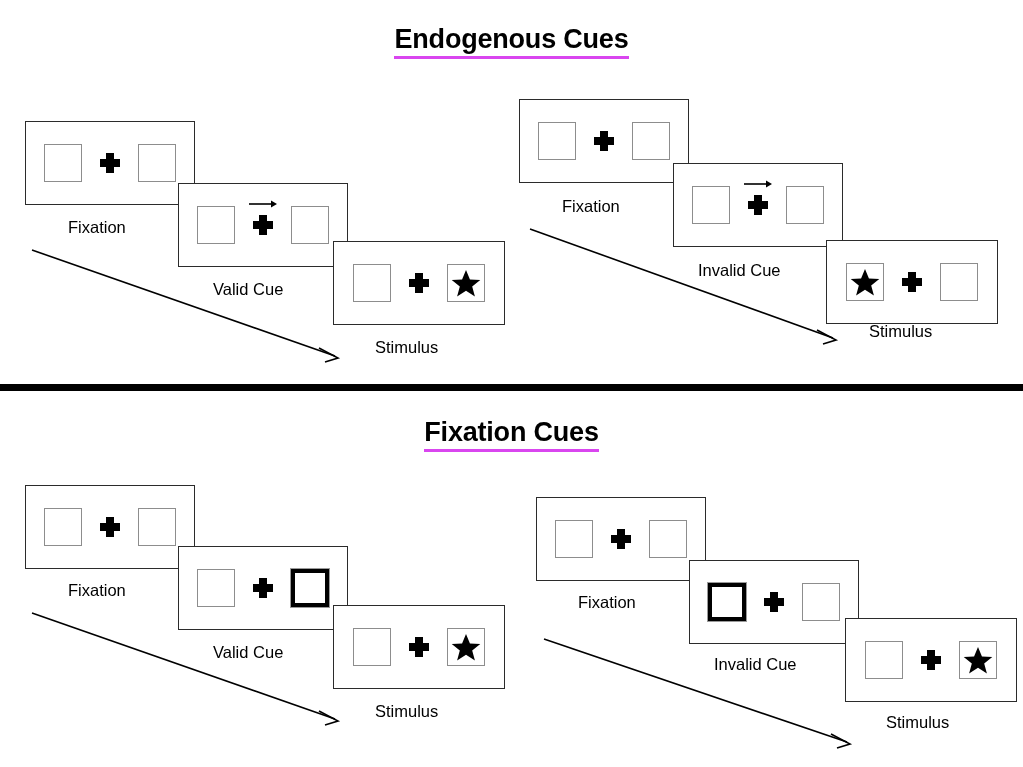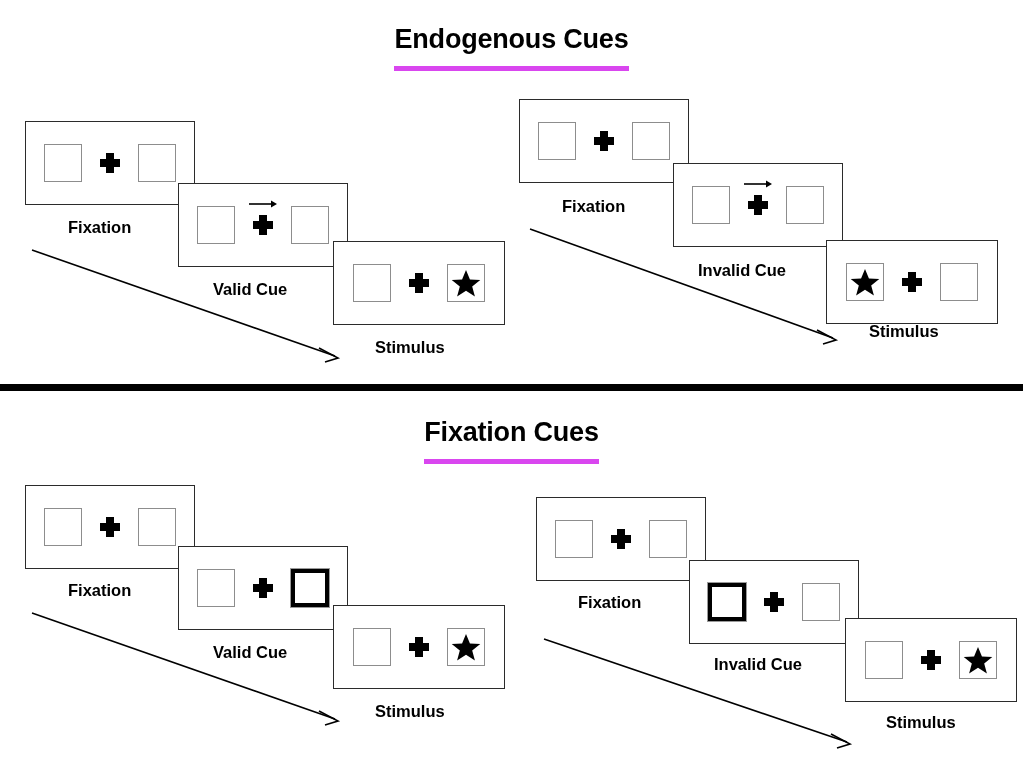--- a/index.html
+++ b/index.html
@@ -19,22 +19,22 @@
   .section-title {
     position: absolute;
     width: 100%;
     text-align: center;
     font-size: 27px;
     font-weight: bold;
     color: #000000;
     letter-spacing: -0.2px;
   }
   .section-title span {
-    border-bottom: 5px solid #d946ef;
-    padding-bottom: 12px;
+    border-bottom: 3px solid #d946ef;
+    padding-bottom: 2px;
   }
   #title-endogenous { top: 24px; left: 0; }
   #title-exogenous  { top: 417px; left: 0; }
 
   
   .divider {
     position: absolute;
     left: 0;
     top: 384px;
     width: 1023px;
@@ -120,21 +120,21 @@
     transform: translateX(-50%);
     width: 30px;
     height: 12px;
   }
   .cue-arrow svg { display: block; }
 
   
   .caption {
     position: absolute;
     font-size: 16.5px;
-    font-weight: bold;
+    font-weight: normal;
     color: #000000;
     white-space: nowrap;
   }
 
   
   .flow-arrow {
     position: absolute;
     pointer-events: none;
   }
   .flow-arrow svg { display: block; overflow: visible; }

